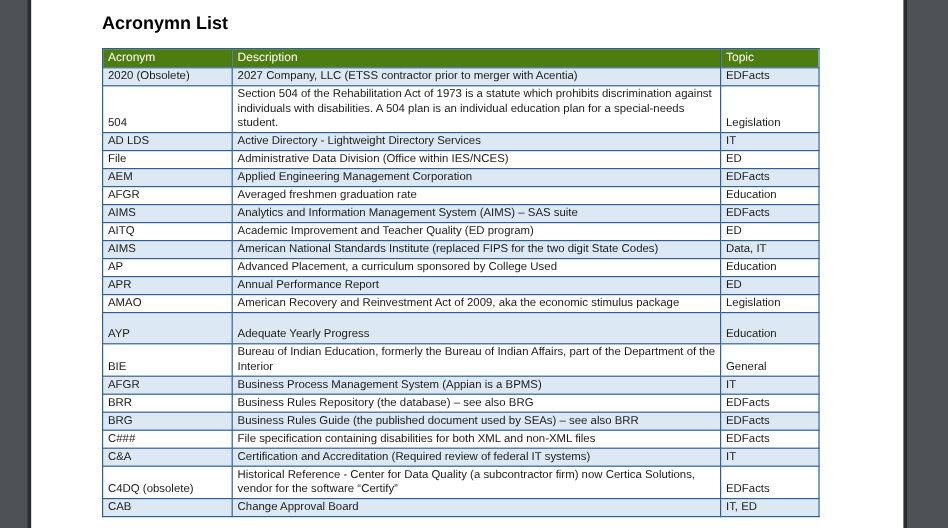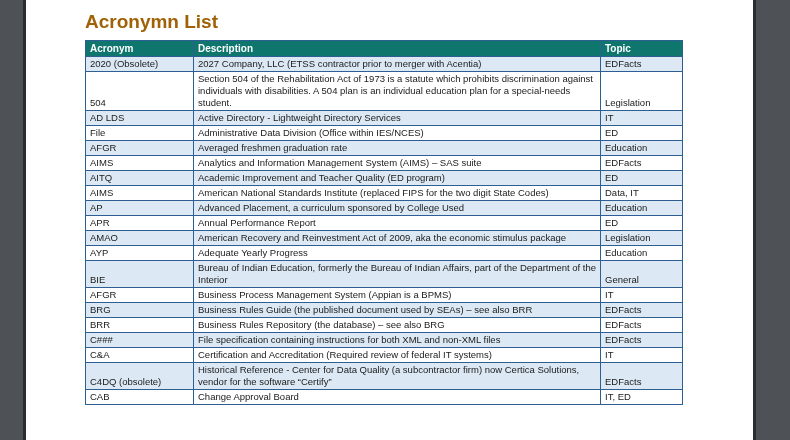--- a/index.html
+++ b/index.html
@@ -14,44 +14,44 @@
   .gutter-right { left: 756px; width: 34px; }
   .edge-line { position: absolute; top: 0; height: 440px; width: 3px; background: #2a2d30; }
   .edge-left { left: 23px; }
   .edge-right { left: 753px; }
   .page {
     position: absolute; left: 26px; top: 0; width: 727px; height: 440px;
     background: #ffffff; overflow: hidden;
   }
   .doc-title {
     position: absolute; left: 59px; top: 11px;
-    font-size: 19px; font-weight: bold; color: #a16207;
+    font-size: 15px; font-weight: bold; color: #000000;
     letter-spacing: 0px;
   }
   table.acronym-table {
     position: absolute; left: 59px; top: 40px;
     border-collapse: collapse; table-layout: fixed;
     width: 597px;
     font-size: 9.5px; color: #1a1a1a;
   }
   col.c-acronym { width: 108px; }
   col.c-desc    { width: 407px; }
   col.c-topic   { width: 82px; }
   .acronym-table th, .acronym-table td {
     border: 1px solid #2e5f94;
     vertical-align: bottom;
     text-align: left;
     padding: 1px 2px 1px 4px;
     line-height: 12px;
     overflow: hidden;
   }
   .acronym-table thead th {
-    background: #0f766e;
+    background: #4d7c0f;
     color: #ffffff;
-    font-weight: bold;
+    font-weight: normal;
     font-size: 10px;
     height: 15px;
     line-height: 13px;
   }
   .acronym-table tbody td { height: 14px; background: #ffffff; }
   .acronym-table tbody tr:nth-child(odd) td { background: #dce9f5; }
   
   .acronym-table tbody tr:nth-child(13) td { height: 26px; }
 </style>
 </head>
@@ -93,20 +93,25 @@
             <td>AD LDS</td>
             <td>Active Directory - Lightweight Directory Services</td>
             <td>IT</td>
           </tr>
           <tr>
             <td>File</td>
             <td>Administrative Data Division (Office within IES/NCES)</td>
             <td>ED</td>
           </tr>
           <tr>
+            <td>AEM</td>
+            <td>Applied Engineering Management Corporation</td>
+            <td>EDFacts</td>
+          </tr>
+          <tr>
             <td>AFGR</td>
             <td>Averaged freshmen graduation rate</td>
             <td>Education</td>
           </tr>
           <tr>
             <td>AIMS</td>
             <td>Analytics and Information Management System (AIMS) – SAS suite</td>
             <td>EDFacts</td>
           </tr>
           <tr>
@@ -143,32 +148,32 @@
             <td>BIE</td>
             <td>Bureau of Indian Education, formerly the Bureau of Indian Affairs, part of the Department of the Interior</td>
             <td>General</td>
           </tr>
           <tr>
             <td>AFGR</td>
             <td>Business Process Management System (Appian is a BPMS)</td>
             <td>IT</td>
           </tr>
           <tr>
+            <td>BRR</td>
+            <td>Business Rules Repository (the database) – see also BRG</td>
+            <td>EDFacts</td>
+          </tr>
+          <tr>
             <td>BRG</td>
             <td>Business Rules Guide (the published document used by SEAs) – see also BRR</td>
             <td>EDFacts</td>
           </tr>
           <tr>
-            <td>BRR</td>
-            <td>Business Rules Repository (the database) – see also BRG</td>
-            <td>EDFacts</td>
-          </tr>
-          <tr>
             <td>C###</td>
-            <td>File specification containing instructions for both XML and non-XML files</td>
+            <td>File specification containing disabilities for both XML and non-XML files</td>
             <td>EDFacts</td>
           </tr>
           <tr>
             <td>C&amp;A</td>
             <td>Certification and Accreditation (Required review of federal IT systems)</td>
             <td>IT</td>
           </tr>
           <tr>
             <td>C4DQ (obsolete)</td>
             <td>Historical Reference - Center for Data Quality (a subcontractor firm) now Certica Solutions, vendor for the software “Certify”</td>

